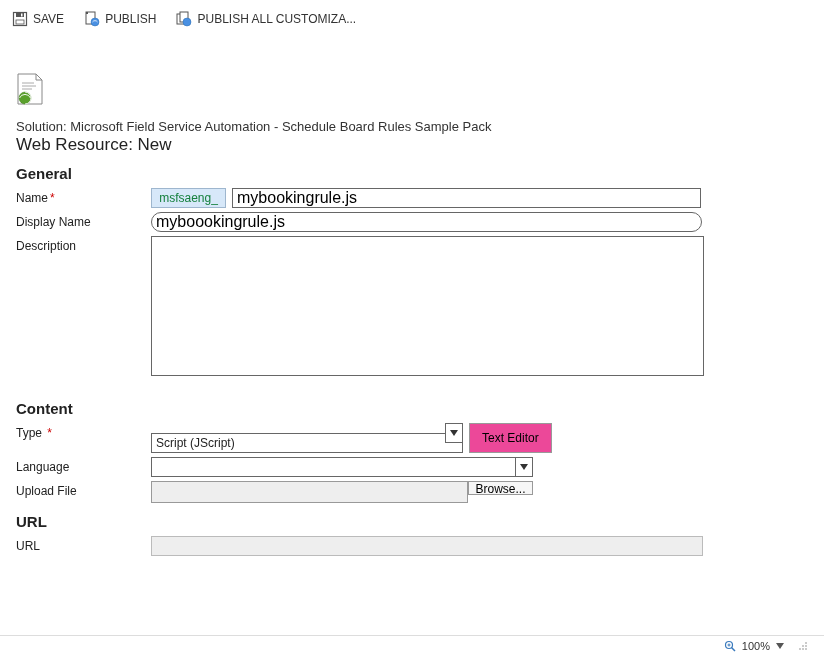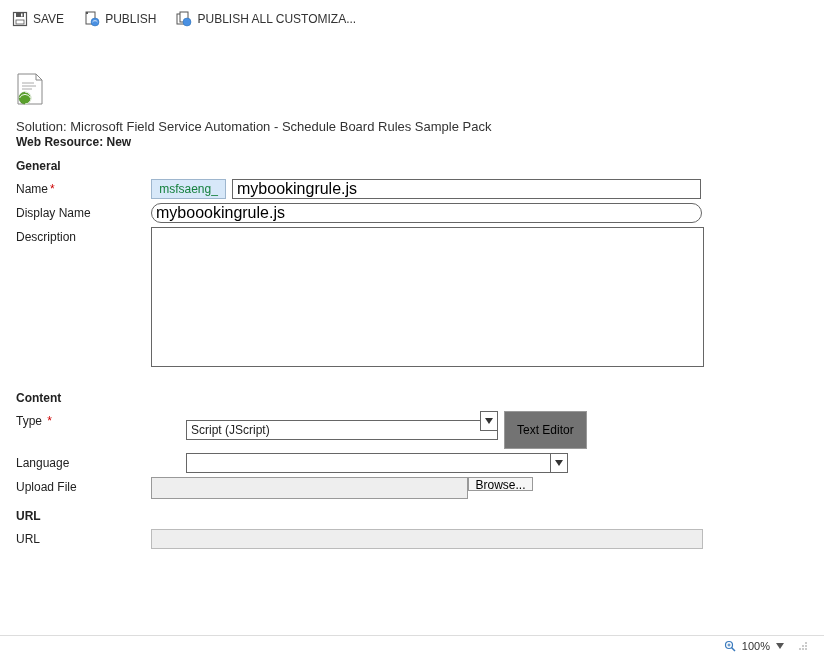--- a/index.html
+++ b/index.html
@@ -4,33 +4,33 @@
 <style>
   * { box-sizing: border-box; margin: 0; padding: 0; }
   html, body { width: 824px; height: 667px; font-family: "Segoe UI", Arial, sans-serif; font-size: 12px; background: #fff; color: #222; }
   .toolbar { height: 38px; background: #fff; padding: 8px 10px; display: flex; align-items: center; gap: 16px; }
   .tbtn { display: flex; align-items: center; gap: 5px; cursor: pointer; padding: 4px 2px; color: #333; }
   .tbtn .icon { width: 16px; height: 16px; }
   .main { padding: 10px 16px 0 16px; }
   .header-row { display: flex; align-items: flex-start; gap: 14px; margin: 25px 0 10px 0; flex-direction: column; }
   .header-icon { width: 28px; height: 32px; }
   .header-text .solution { font-size: 13px; color: #333; margin-bottom: 1px; }
-  .header-text .title { font-size: 12px; font-weight: bold; }
-  .section-heading { font-weight: bold; font-size: 12px; margin-top: 10px; margin-bottom: 6px; }
+  .header-text .title { font-size: 17px; font-weight: normal; }
+  .section-heading { font-weight: bold; font-size: 15px; margin-top: 10px; margin-bottom: 6px; }
   .form-row { display: flex; align-items: flex-start; margin-bottom: 4px; }
   .form-label { width: 135px; padding-top: 3px; color: #222; }
   .req { color: #c00; margin-left: 2px; }
   .form-value { flex: 1; display: flex; align-items: stretch; gap: 6px; }
   .prefix-box { width: 75px; height: 20px; background: #d7e8f9; border: 1px solid #9eb6ce; text-align: center; font-size: 12px; line-height: 18px; color: #15803d; }
   input.text { height: 20px; border: 1px solid #666; padding: 1px 4px; font-family: Liberation Sans, sans-serif; font-size: 16px; width: 100%; }
   textarea.desc { width: 553px; height: 140px; border: 1px solid #666; resize: none; font-family: inherit; font-size: 12px; padding: 2px; }
-  .select-wrap { position: relative; display: inline-flex; align-items: center; margin-left: 35px; }
+  .select-wrap { position: relative; display: inline-flex; align-items: flex-end; }
   .select-box { height: 20px; border: 1px solid #666; padding: 1px 22px 1px 4px; font-size: 12px; background: #fff; display: flex; align-items: center; }
   .select-arrow { position: absolute; right: 0; top: 0; width: 18px; height: 20px; border: 1px solid #666; display: flex; align-items: center; justify-content: center; background: #fff; }
-  .btn { height: 38px; padding: 0 12px; background: #737373; border: 1px solid #999; font-size: 12px; cursor: pointer; display: inline-flex; align-items: center; }
+  .btn { height: 30px; padding: 0 12px; background: #ec4899; border: 1px solid #999; font-size: 12px; cursor: pointer; display: inline-flex; align-items: center; }
   .readonly-box { height: 20px; border: 1px solid #bbb; background: #eee; }
   .url-field { width: 552px; }
   .file-box { display: flex; width: 382px; }
   .file-path { flex: 1; height: 22px; border: 1px solid #999; background: #eee; }
   .browse-btn { height: 14px; width: 65px; background: #f6f6f6; border: 1px solid #999; font-size: 12px; cursor: pointer; }
   .statusbar { position: absolute; bottom: 12px; left: 0; width: 824px; height: 20px; border-top: 1px solid #ddd; display: flex; align-items: center; justify-content: flex-end; padding-right: 16px; font-size: 11px; color: #333; gap: 6px; }
   .zoom-icon { width: 12px; height: 12px; }
   .resize-grip { width: 10px; height: 10px; margin-left: 8px; }
   .spacer-content { height: 10px; }
 </style>

